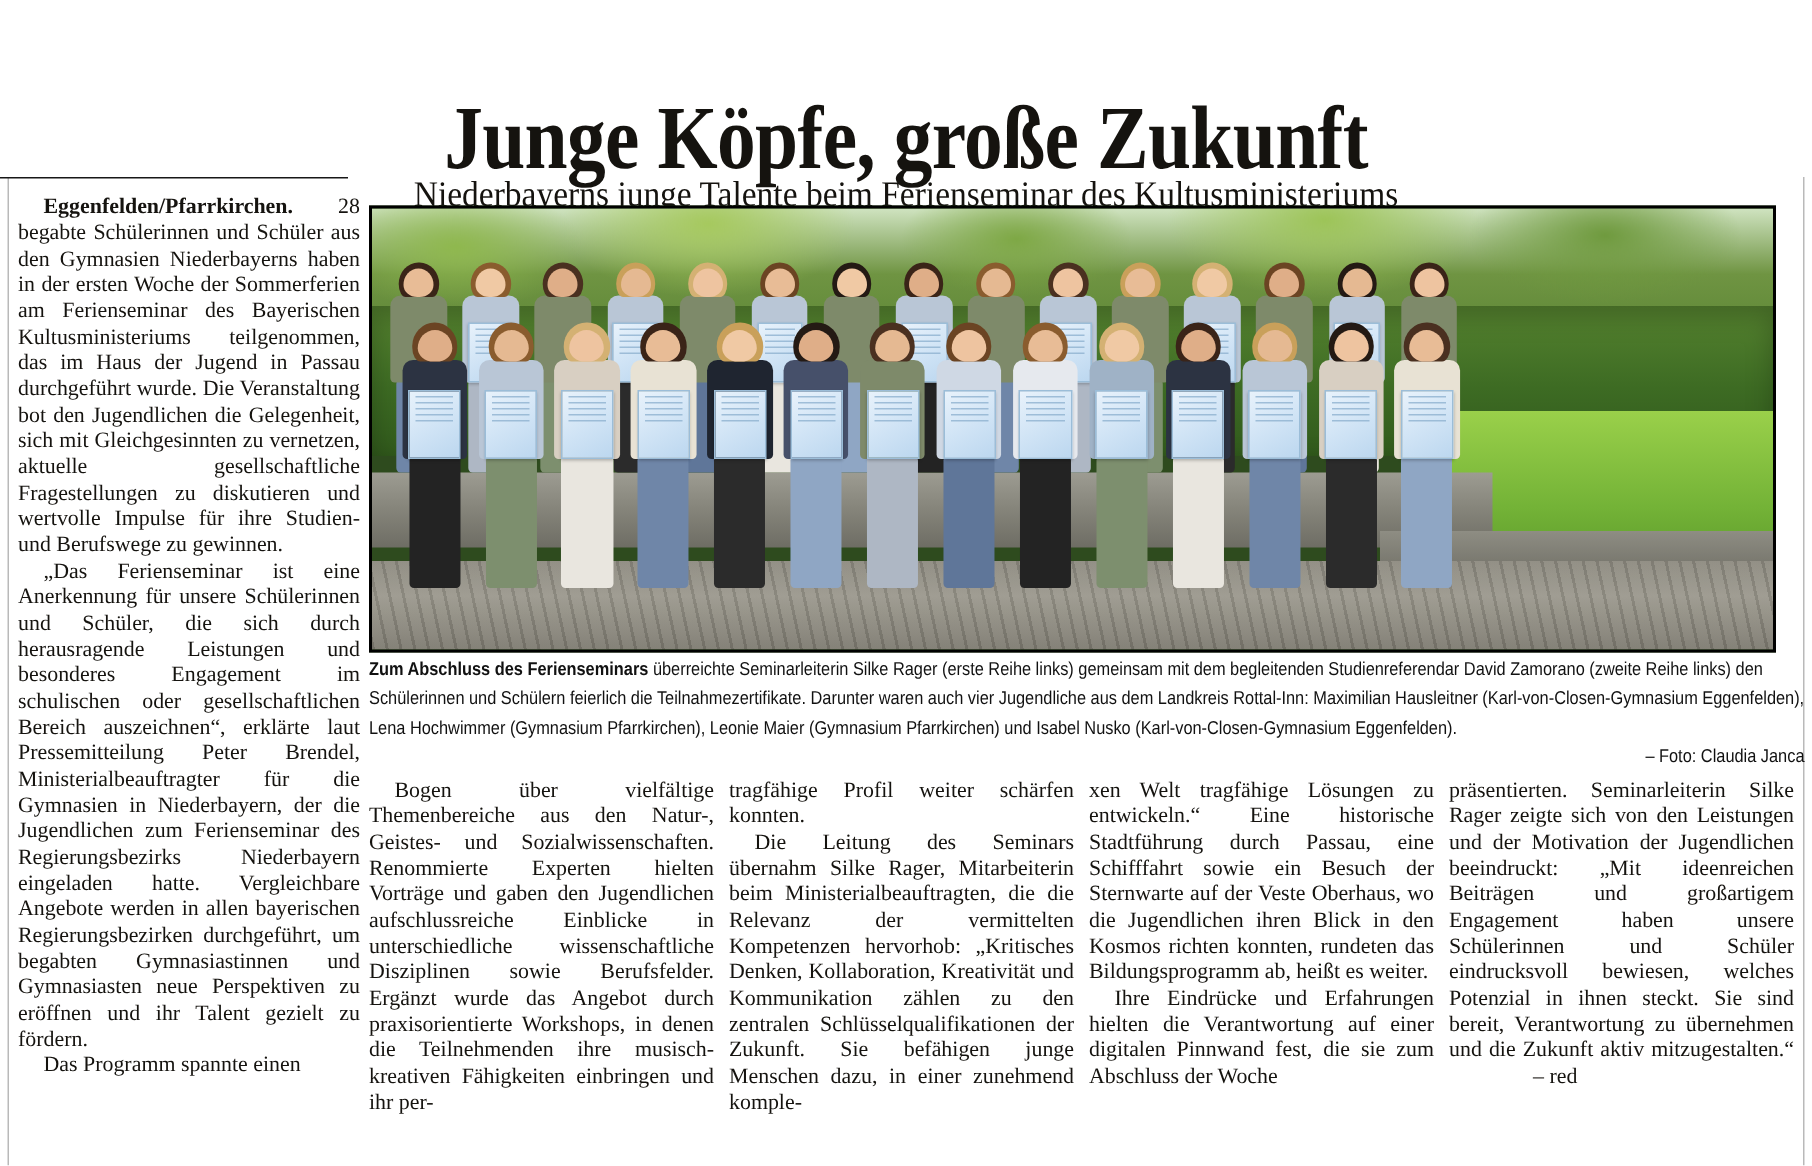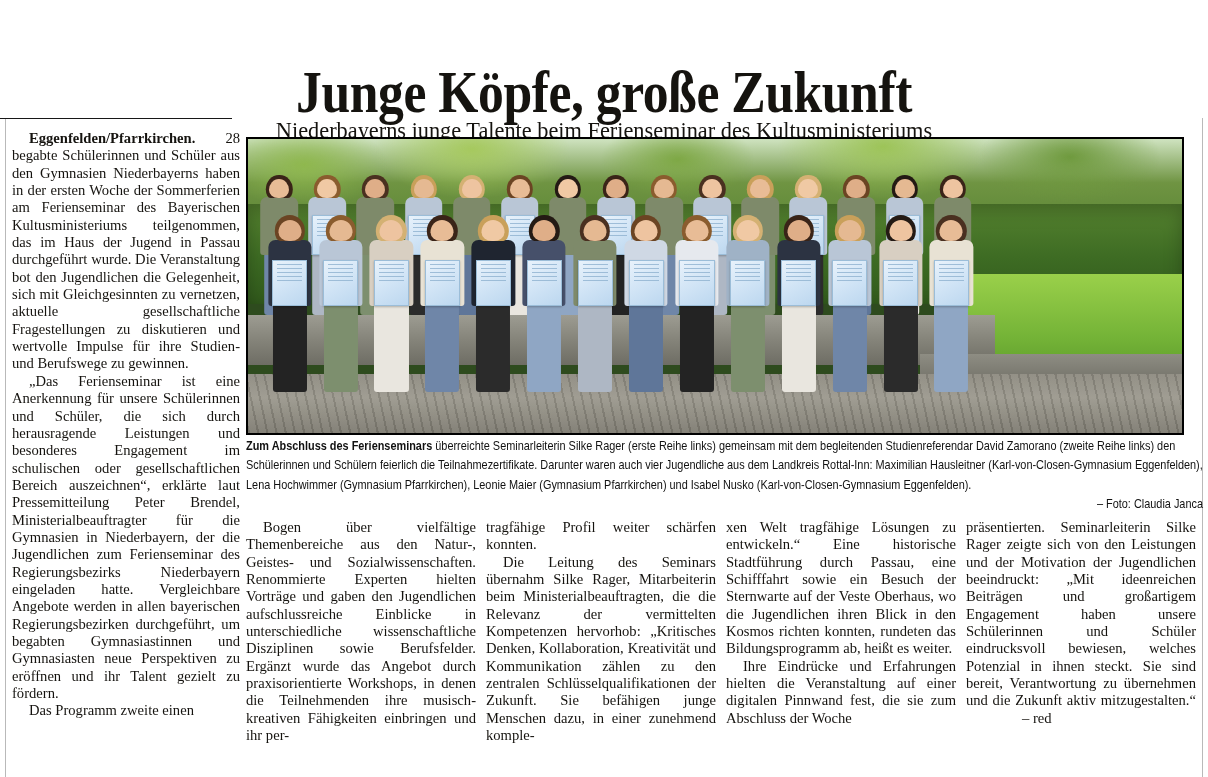--- a/index.html
+++ b/index.html
@@ -172,21 +172,21 @@
   <div class="rule-v left"></div>
   <div class="rule-v right"></div>
   <div class="rule-h-top"></div>
 
   <h1 class="headline">Junge Köpfe, große Zukunft</h1>
   <h2 class="subhead">Niederbayerns junge Talente beim Ferienseminar des Kultusministeriums</h2>
 
   <div class="col" id="col-left">
     <p class="first"><span class="lede">Eggenfelden/Pfarrkirchen.</span><span> 28 begabte Schülerinnen und Schüler aus den Gymnasien Niederbayerns haben in der ersten Woche der Sommerferien am Feriensemi­nar des Bayerischen Kultusministeriums teilgenommen, das im Haus der Jugend in Passau durchgeführt wurde. Die Veranstaltung bot den Jugendlichen die Gelegenheit, sich mit Gleichgesinnten zu vernetzen, aktuelle gesellschaftliche Fragestellungen zu diskutieren und wertvolle Impulse für ihre Studien- und Berufswege zu gewinnen.</span></p>
     <p>„Das Ferienseminar ist eine Anerkennung für unsere Schülerinnen und Schüler, die sich durch herausragende Leistungen und besonderes Engagement im schulischen oder gesellschaftlichen Bereich auszeichnen“, erklärte laut Pressemitteilung Peter Brendel, Ministerialbeauftragter für die Gymnasien in Niederbayern, der die Jugendlichen zum Feriensemi­nar des Regierungsbezirks Niederbayern eingeladen hatte. Vergleichbare Angebote werden in allen bayerischen Regierungsbezirken durchgeführt, um begabten Gymnasiastinnen und Gymnasiasten neue Perspektiven zu eröffnen und ihr Talent gezielt zu fördern.</p>
-    <p>Das Programm zweite einen</p>
+    <p>Das Programm spannte einen</p>
   </div>
 
   <div class="photo">
     <div class="scene">
       <div class="bg-trees"></div>
       <div class="bg-hedge"></div>
       <div class="bg-lawn"></div>
       <div class="bg-wall"></div>
       <div class="bg-wall2"></div>
       <div class="bg-ground"></div>
@@ -525,20 +525,20 @@
     <p class="first">Bogen über vielfältige Themenbereiche aus den Natur-, Geistes- und Sozialwissenschaften. Renommierte Experten hielten Vorträge und gaben den Jugendlichen aufschlussreiche Einblicke in unterschiedliche wissenschaftliche Disziplinen sowie Berufsfelder. Ergänzt wurde das Angebot durch praxisorientierte Workshops, in denen die Teilnehmenden ihre musisch-kreativen Fähigkeiten einbringen und ihr per-</p>
   </div>
 
   <div class="col" id="col-2">
     <p style="text-indent:0">tragfähige Profil weiter schärfen konnten.</p>
     <p>Die Leitung des Seminars übernahm Silke Rager, Mitarbeiterin beim Ministerialbeauftragten, die die Relevanz der vermittelten Kompetenzen hervorhob: „Kritisches Denken, Kollaboration, Kreativität und Kommunikation zählen zu den zentralen Schlüsselqualifikationen der Zukunft. Sie befähigen junge Menschen dazu, in einer zunehmend komple-</p>
   </div>
 
   <div class="col" id="col-3">
     <p style="text-indent:0">xen Welt tragfähige Lösungen zu entwickeln.“ Eine historische Stadtführung durch Passau, eine Schifffahrt sowie ein Besuch der Sternwarte auf der Veste Oberhaus, wo die Jugendlichen ihren Blick in den Kosmos richten konnten, rundeten das Bildungsprogramm ab, heißt es weiter.</p>
-    <p>Ihre Eindrücke und Erfahrungen hielten die Veranstaltung auf einer digitalen Pinnwand fest, die sie zum Abschluss der Woche</p>
+    <p>Ihre Eindrücke und Erfahrungen hielten die Verantwortung auf einer digitalen Pinnwand fest, die sie zum Abschluss der Woche</p>
   </div>
 
   <div class="col" id="col-4">
     <p style="text-indent:0"><span>präsentierten. Seminarleiterin Silke Rager zeigte sich von den Leistungen und der Motivation der Jugendlichen beeindruckt: „Mit ideenreichen Beiträgen und großartigem Engagement haben unsere Schülerinnen und Schüler eindrucksvoll bewiesen, welches Potenzial in ihnen steckt. Sie sind bereit, Verantwortung zu übernehmen und die Zukunft aktiv mitzugestalten.“</span><span style="display:inline-block;width:56px"></span><span>– red</span></p>
   </div>
 
 </div>
 
 </body></html>

